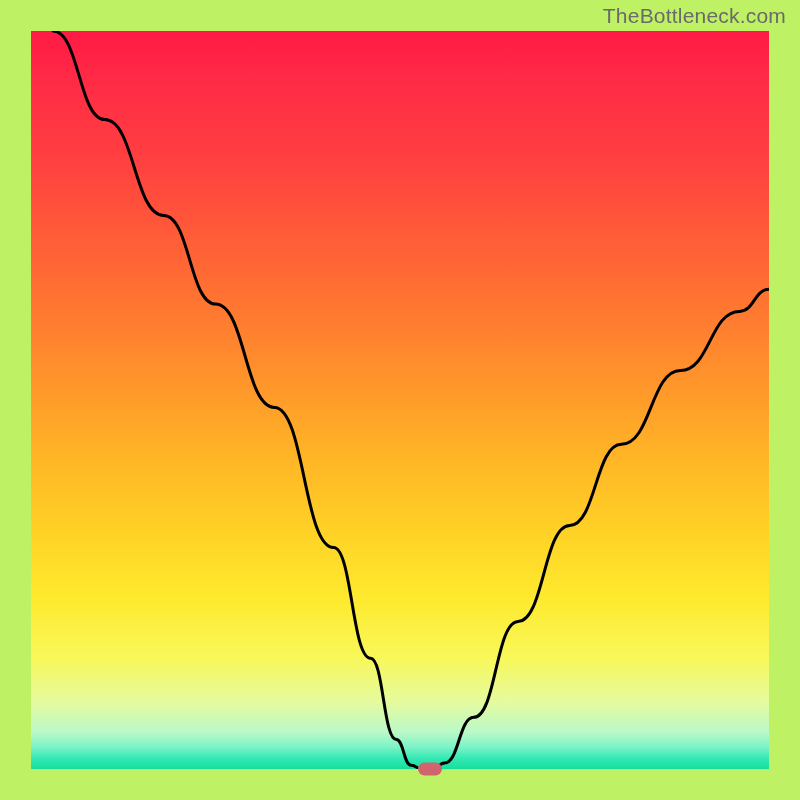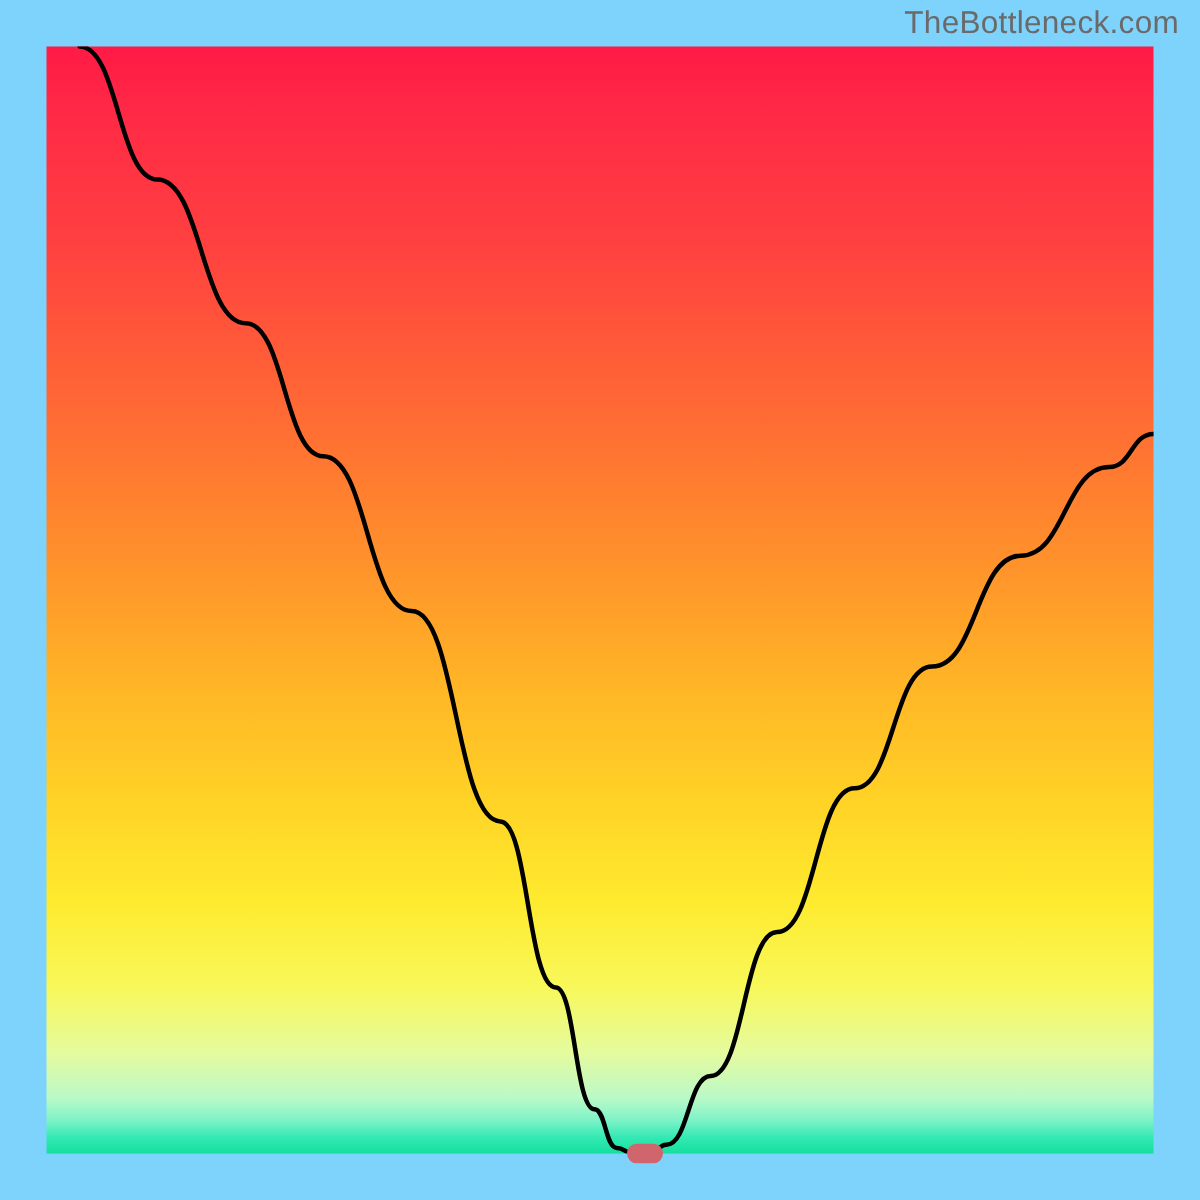--- a/index.html
+++ b/index.html
@@ -8,21 +8,21 @@
     width: 800px;
     height: 800px;
     background: #000;
     overflow: hidden;
     font-family: Arial, Helvetica, sans-serif;
   }
   .frame {
     position: relative;
     width: 800px;
     height: 800px;
-    background: #7dd3fc;
+    background: #bef264;
   }
   .watermark {
     position: absolute;
     top: 4px;
     right: 14px;
     color: #6a6a6a;
     font-size: 21px;
     font-weight: 500;
     letter-spacing: 0.2px;
     z-index: 50;

